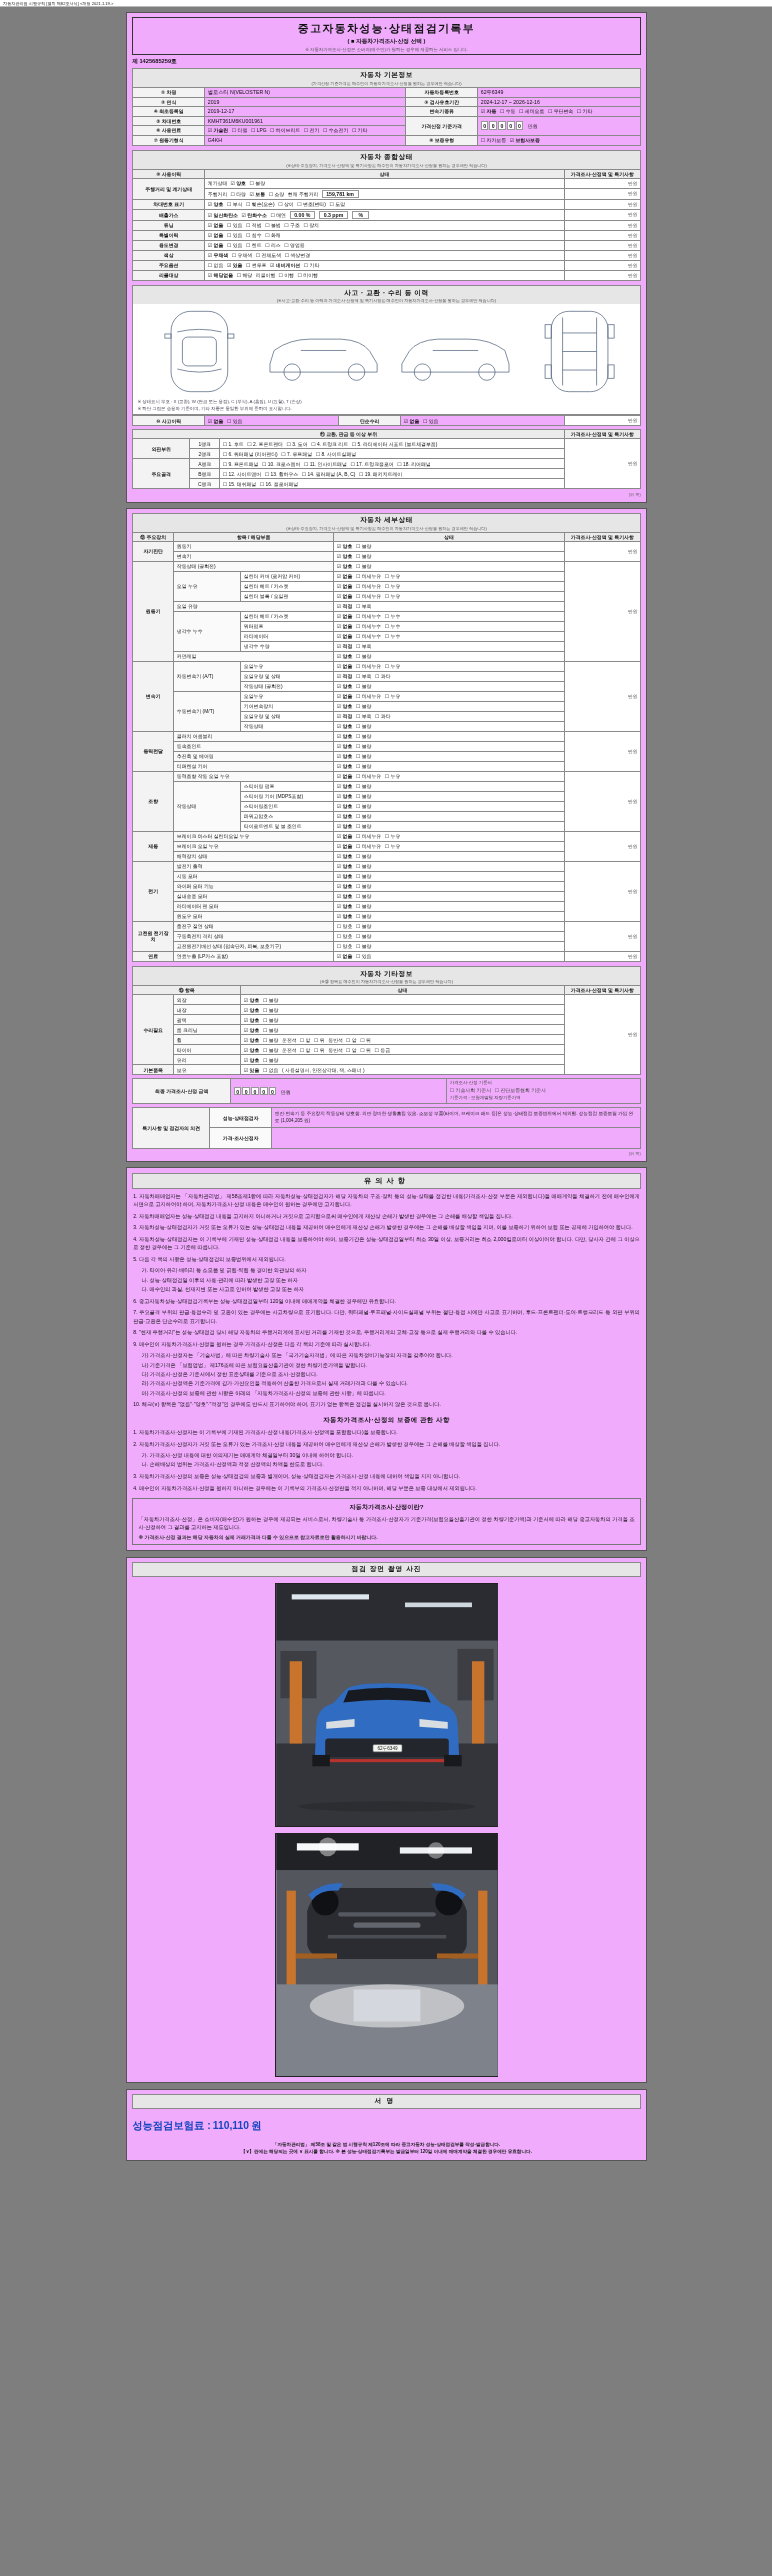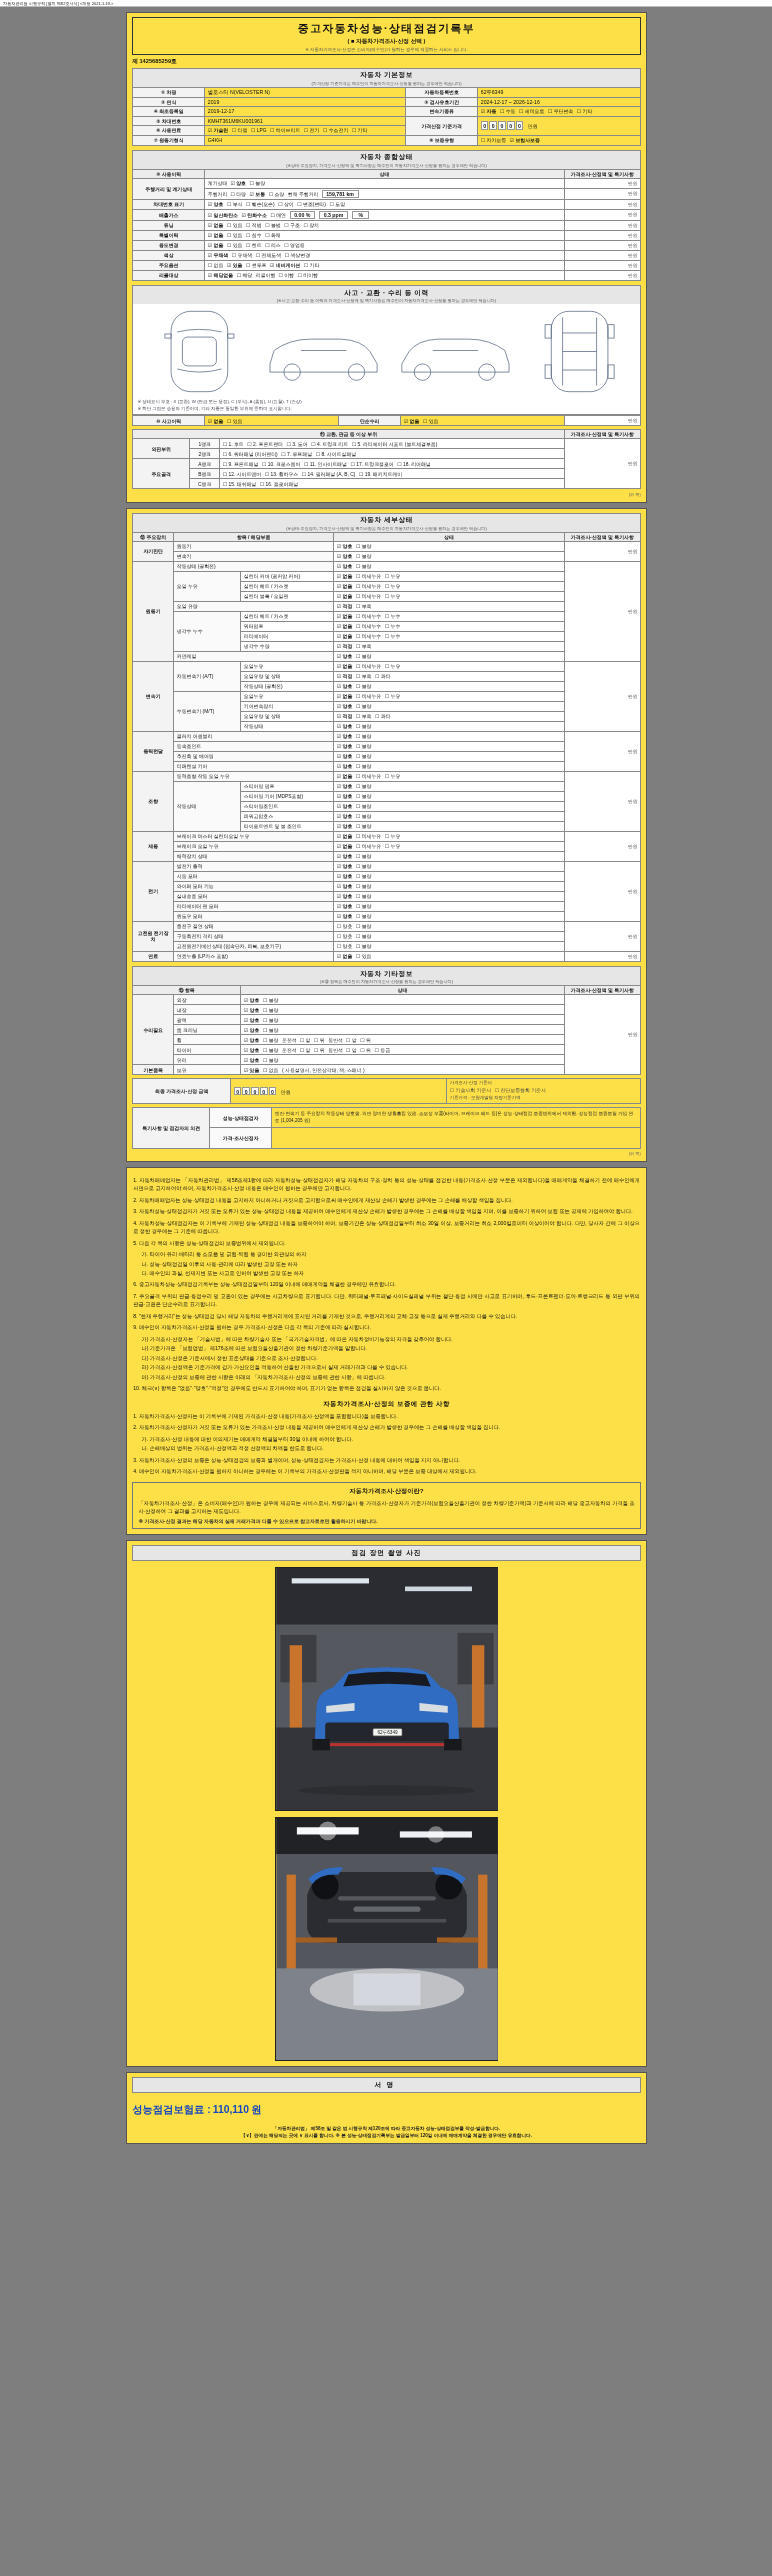--- a/index.html
+++ b/index.html
@@ -1,21 +1,21 @@
 <!DOCTYPE html>
 <html lang="ko" style="font-size:8.2px"><head>
 <meta charset="utf-8">
 <style>
   *{box-sizing:border-box;margin:0;padding:0}
   html,body{width:773px}
   body{font-family:"Liberation Sans","DejaVu Sans",sans-serif;color:#111;background:#7e7e7e}
   .page{width:773px;height:2576px;overflow:hidden;background:#7e7e7e}
   .topstrip{background:#fff;font-size:4.1px;color:#222;padding:0.5px 3.1px;height:7.2px;border-bottom:0.5px solid #bbb}
   .doc{width:521px;margin:0 auto}
-  .panel{background:#fde047;border:0.5px solid #555;margin-top:5.2px;padding:4.1px 5.2px 5.2px}
+  .panel{background:#f0abfc;border:0.5px solid #555;margin-top:5.2px;padding:4.1px 5.2px 5.2px}
   .titlebox{border:1px solid #333;padding:3.6px 3.1px 2.6px;text-align:center}
   .doctitle{font-size:10.8px;font-weight:bold;letter-spacing:1.5px}
   .docsub{font-size:5.7px;font-weight:bold;margin-top:1.5px}
   .docnote{font-size:4.4px;color:#555;margin-top:1px}
   .docno{font-size:5.7px;font-weight:bold;margin:2.6px 0 2.1px;text-align:left}
   .secband{background:#e6e6e6;border:0.5px solid #8a8a8a;border-bottom:none;text-align:center;padding:1.5px 1px 1px}
   .sectitle{font-size:6.7px;font-weight:bold;letter-spacing:0.5px}
   .secnote{display:block;font-size:4.1px;color:#555;margin-top:0.5px}
   table{border-collapse:collapse;width:100%}
   td,th{border:0.5px solid #8a8a8a;font-size:5.2px;padding:1px 2.6px;vertical-align:middle}
@@ -560,20 +560,21 @@
         <tr>
           <td class="opwho">가격·조사산정자</td>
           <td class="optext"></td>
         </tr>
       </tbody>
         </table>
       <div class="pagemark">(뒤 쪽)</div>
     </div>
 
     <div class="panel">
+      <div class="noticeband">유의사항</div>
       <div id="notice-list">
           <p class="np">1. 자동차매매업자는 「자동차관리법」 제58조제1항에 따라 자동차성능·상태점검자가 해당 자동차의 구조·장치 등의 성능·상태를 점검한 내용(가격조사·산정 부분은 제외합니다)을 매매계약을 체결하기 전에 매수인에게 서면으로 고지하여야 하며, 자동차가격조사·산정 내용은 매수인이 원하는 경우에만 고지합니다.</p>
           <p class="np">2. 자동차매매업자는 성능·상태점검 내용을 고지하지 아니하거나 거짓으로 고지함으로써 매수인에게 재산상 손해가 발생한 경우에는 그 손해를 배상할 책임을 집니다.</p>
           <p class="np">3. 자동차성능·상태점검자가 거짓 또는 오류가 있는 성능·상태점검 내용을 제공하여 매수인에게 재산상 손해가 발생한 경우에는 그 손해를 배상할 책임을 지며, 이를 보증하기 위하여 보험 또는 공제에 가입하여야 합니다.</p>
           <p class="np">4. 자동차성능·상태점검자는 이 기록부에 기재된 성능·상태점검 내용을 보증하여야 하며, 보증기간은 성능·상태점검일부터 최소 30일 이상, 보증거리는 최소 2,000킬로미터 이상이어야 합니다. 다만, 당사자 간에 그 이상으로 정한 경우에는 그 기준에 따릅니다.</p>
           <p class="np">5. 다음 각 목의 사항은 성능·상태점검의 보증범위에서 제외됩니다.</p>
           <p class="np sub">가. 타이어·유리·배터리 등 소모품 및 긁힘·찍힘 등 경미한 외관상의 하자</p>
           <p class="np sub">나. 성능·상태점검일 이후의 사용·관리에 따라 발생한 고장 또는 하자</p>
           <p class="np sub">다. 매수인의 과실, 천재지변 또는 사고로 인하여 발생한 고장 또는 하자</p>
           <p class="np">6. 중고자동차성능·상태점검기록부는 성능·상태점검일부터 120일 이내에 매매계약을 체결한 경우에만 유효합니다.</p>

